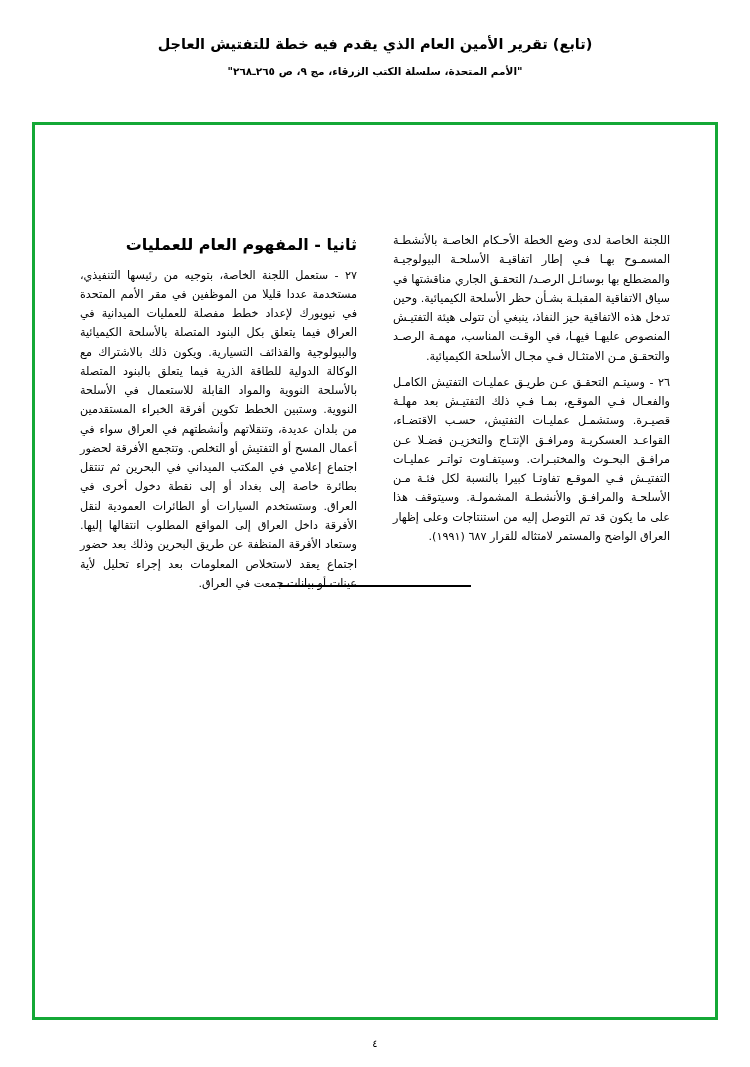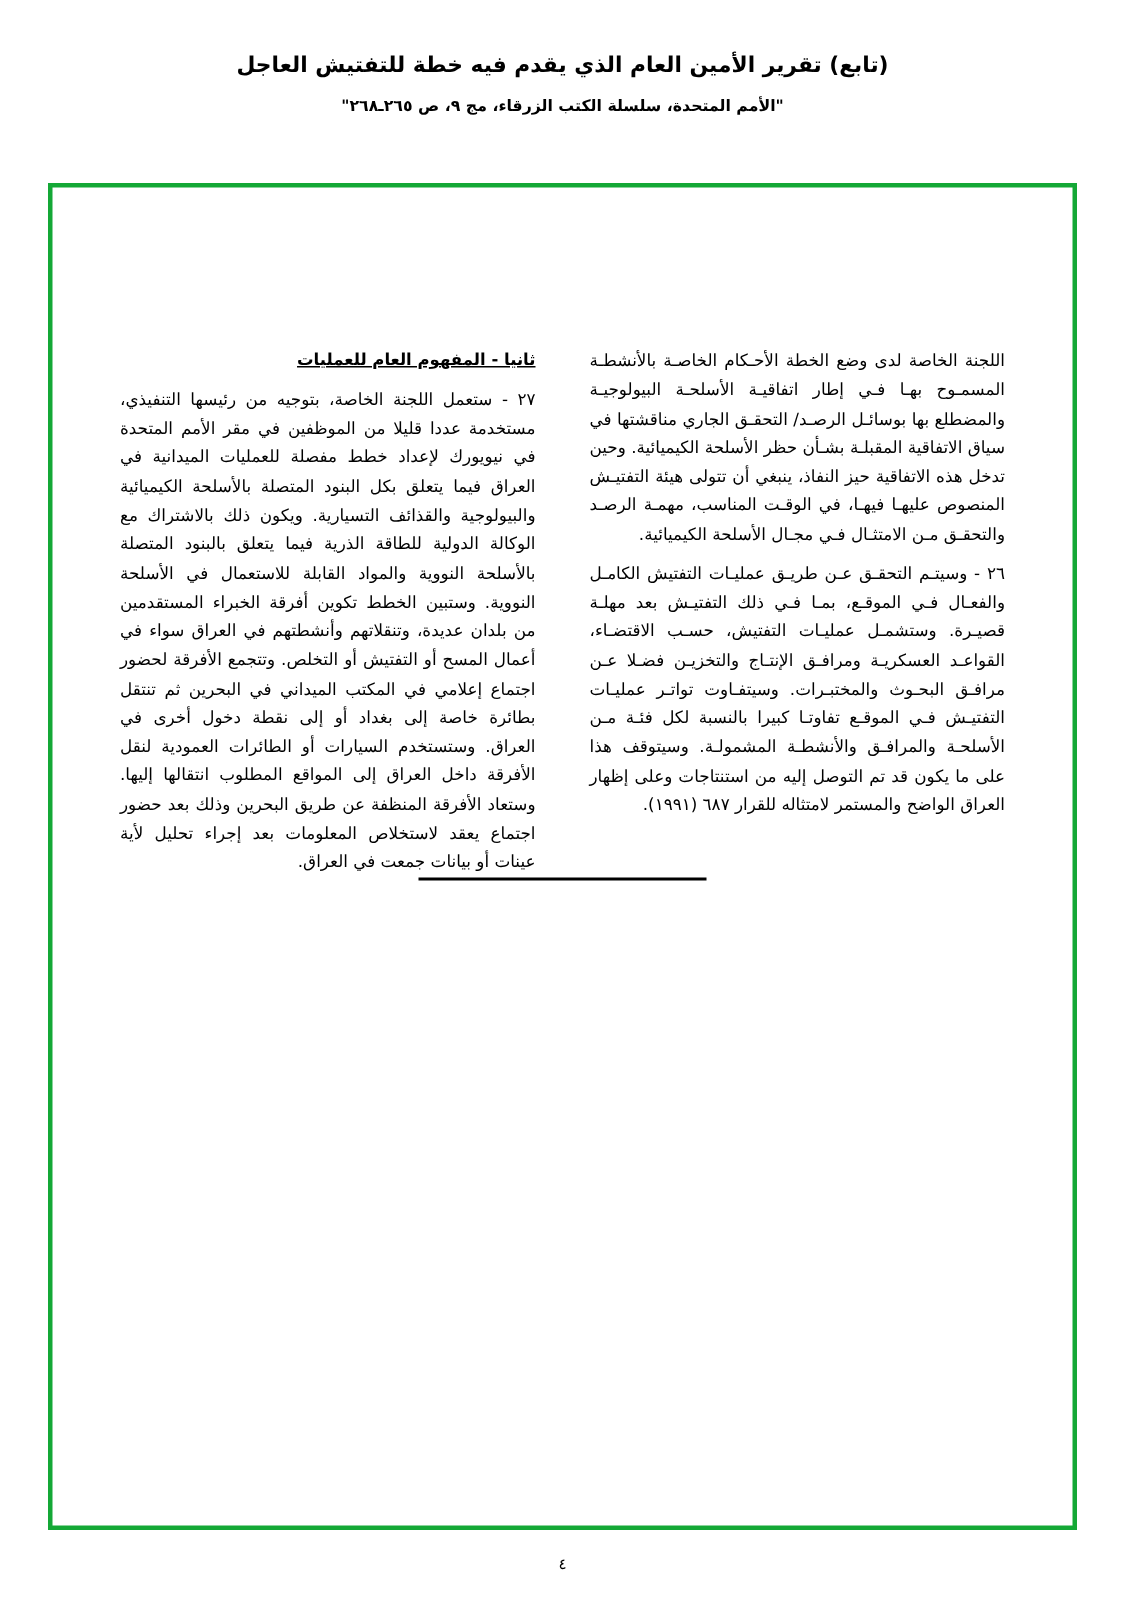--- a/index.html
+++ b/index.html
@@ -69,26 +69,25 @@
   .col p {
     margin: 0 0 7px 0;
     text-align: justify;
     text-align-last: right;
   }
   .col p.last {
     margin-bottom: 16px;
   }
   .section-heading {
     font-weight: bold;
-    font-size: 11px;
+    font-size: 16px;
     text-align: center;
     text-align-last: center;
     margin: 0 0 16px 0;
     letter-spacing: 0.3px;
-    text-decoration: underline;
   }
   .spacer-heading {
     height: 0px;
   }
   .rule-wrap {
     position: absolute;
     top: 460px;
     left: 0;
     right: 0;
     display: flex;

